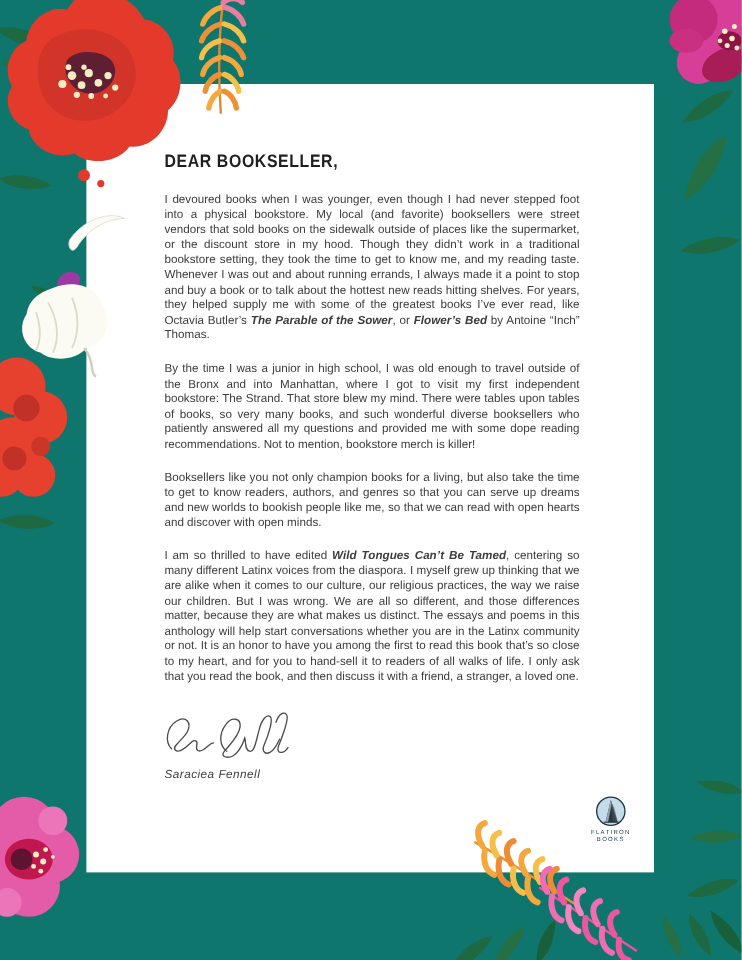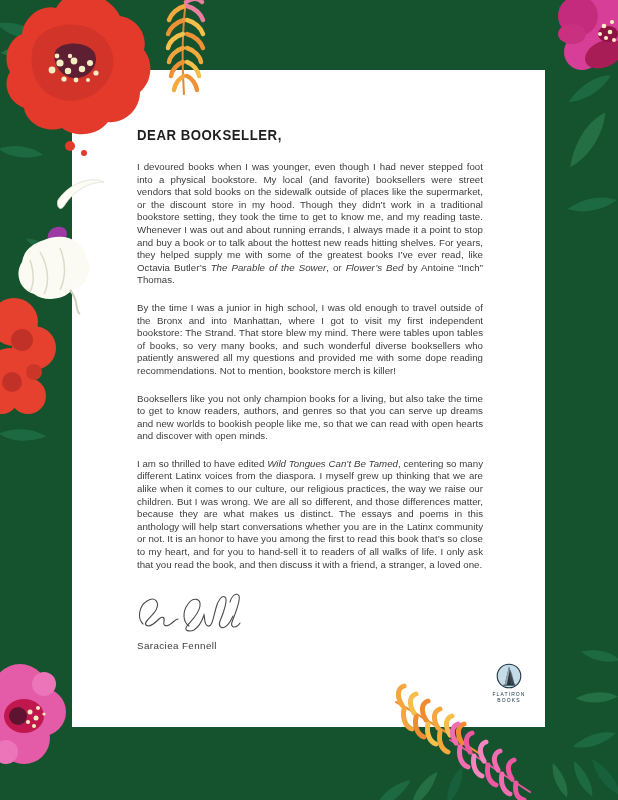--- a/index.html
+++ b/index.html
@@ -1,28 +1,28 @@
 <!DOCTYPE html>
 <html><head>
 <meta charset="utf-8">
 <style>
   html,body{margin:0;padding:0;}
   body{width:618px;height:800px;overflow:hidden;font-family:"Liberation Sans",sans-serif;}
-  .canvas{position:relative;width:618px;height:800px;background:#14532d;overflow:hidden;}
+  .canvas{position:relative;width:618px;height:800px;background:#0f766e;overflow:hidden;}
   .page{position:absolute;left:72px;top:70px;width:473px;height:657px;background:#ffffff;z-index:1;}
   .deco{position:absolute;left:0;top:0;z-index:2;pointer-events:none;}
   .content{position:absolute;left:65px;top:56px;width:346px;}
   h1.heading{margin:0 0 18px 0;font-size:15px;font-weight:bold;color:#1e1e1e;letter-spacing:.6px;
     transform:scaleX(.88);transform-origin:left center;white-space:nowrap;}
   .paragraphs p{margin:0 0 15px 0;font-size:9.7px;line-height:12.6px;color:#3c3c3c;
     text-align:justify;letter-spacing:.02px;}
-  .paragraphs p i{font-style:italic;}
+  .paragraphs p i{font-style:italic;font-weight:bold;}
   .closing{margin:20px 0 4px 0;font-size:9.7px;line-height:12.6px;color:#3c3c3c;}
   .signature{display:block;margin:0 0 2px -4px;}
-  .signer{margin:0;font-size:9.8px;letter-spacing:.4px;color:#3c3c3c;}
+  .signer{margin:0;font-size:9.8px;letter-spacing:.4px;color:#3c3c3c;font-style:italic;}
   .logo{position:absolute;left:405px;top:593px;width:64px;text-align:center;}
   .logo svg{display:block;margin:0 auto 2px auto;}
   .logo-text span{display:block;font-size:5px;letter-spacing:1.1px;color:#16303c;line-height:6px;}
 </style>
 </head>
 <body>
 
 <div class="canvas">
 
   <div class="page">

